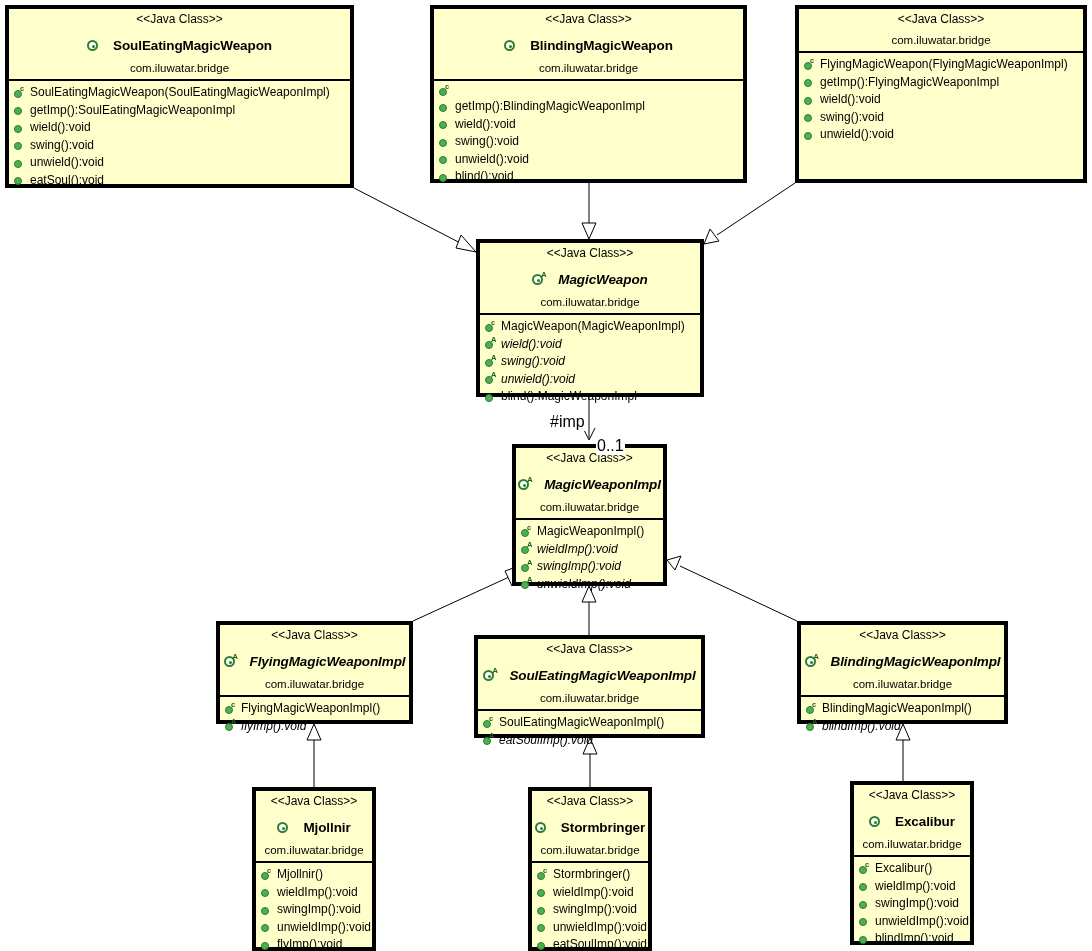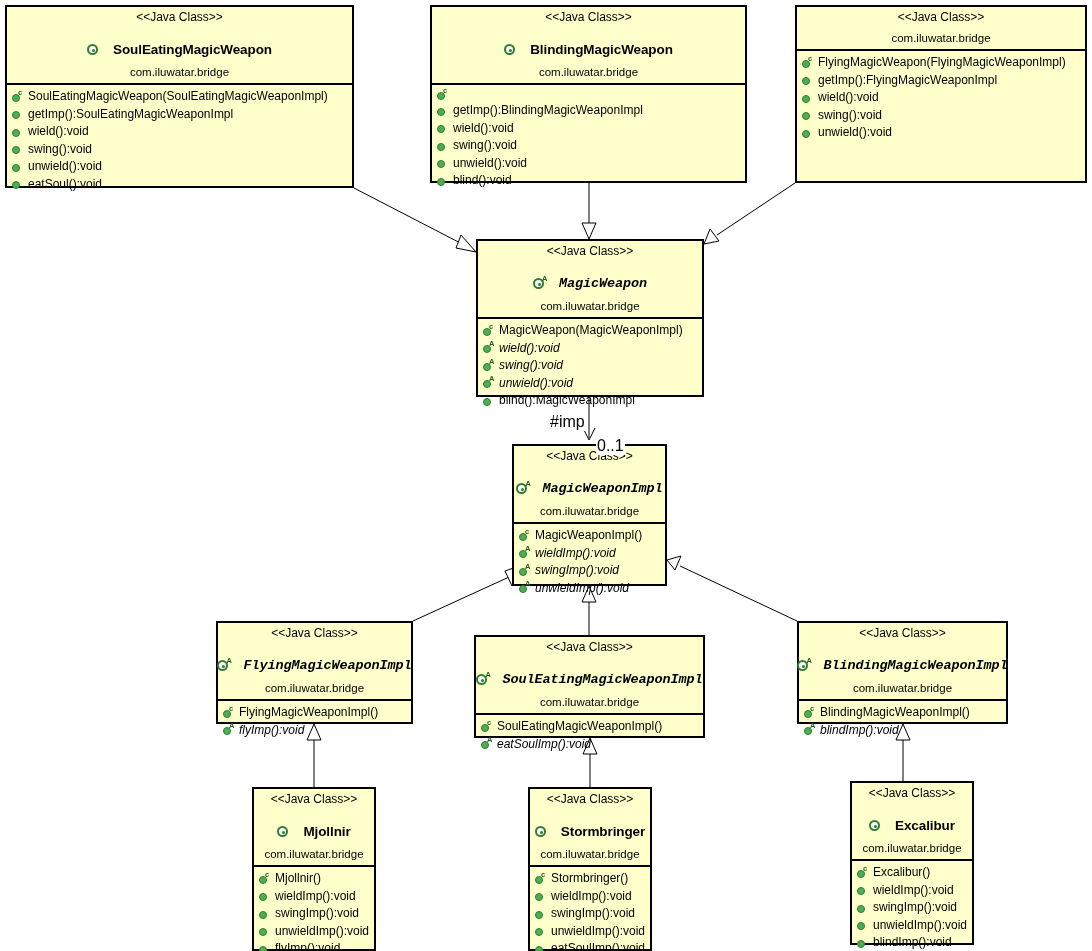--- a/index.html
+++ b/index.html
@@ -22,53 +22,52 @@
     position: absolute;
     left: 0;
     top: 0;
     width: 1092px;
     height: 951px;
     pointer-events: none;
   }
   .uml-class {
     position: absolute;
     box-sizing: border-box;
-    border: 2px solid #000000;
+    border: 4px solid #000000;
     background: #ffffcc;
     z-index: 5;
   }
   .uml-header {
     padding: 3px 6px 4px 6px;
     text-align: center;
     border-bottom: 1px solid #000000;
   }
   .stereotype {
     font-size: 12px;
     color: #000000;
     line-height: 14px;
     white-space: nowrap;
   }
   .class-name-row {
     display: flex;
     align-items: center;
     justify-content: center;
     line-height: 16px;
-    margin-top: 18px;
+    margin-top: 12px;
     gap: 8px;
   }
   .class-name {
     font-size: 13.5px;
     font-weight: bold;
     color: #000000;
     white-space: nowrap;
     letter-spacing: -0.1px;
   }
   .class-name.abstract {
     font-style: italic;
-    font-family: Liberation Mono, monospace;
   }
   .pkg {
     font-size: 11.5px;
     color: #000000;
     line-height: 14px;
     margin-top: 7px;
     white-space: nowrap;
   }
   .uml-members {
     padding: 3px 4px 3px 4px;

